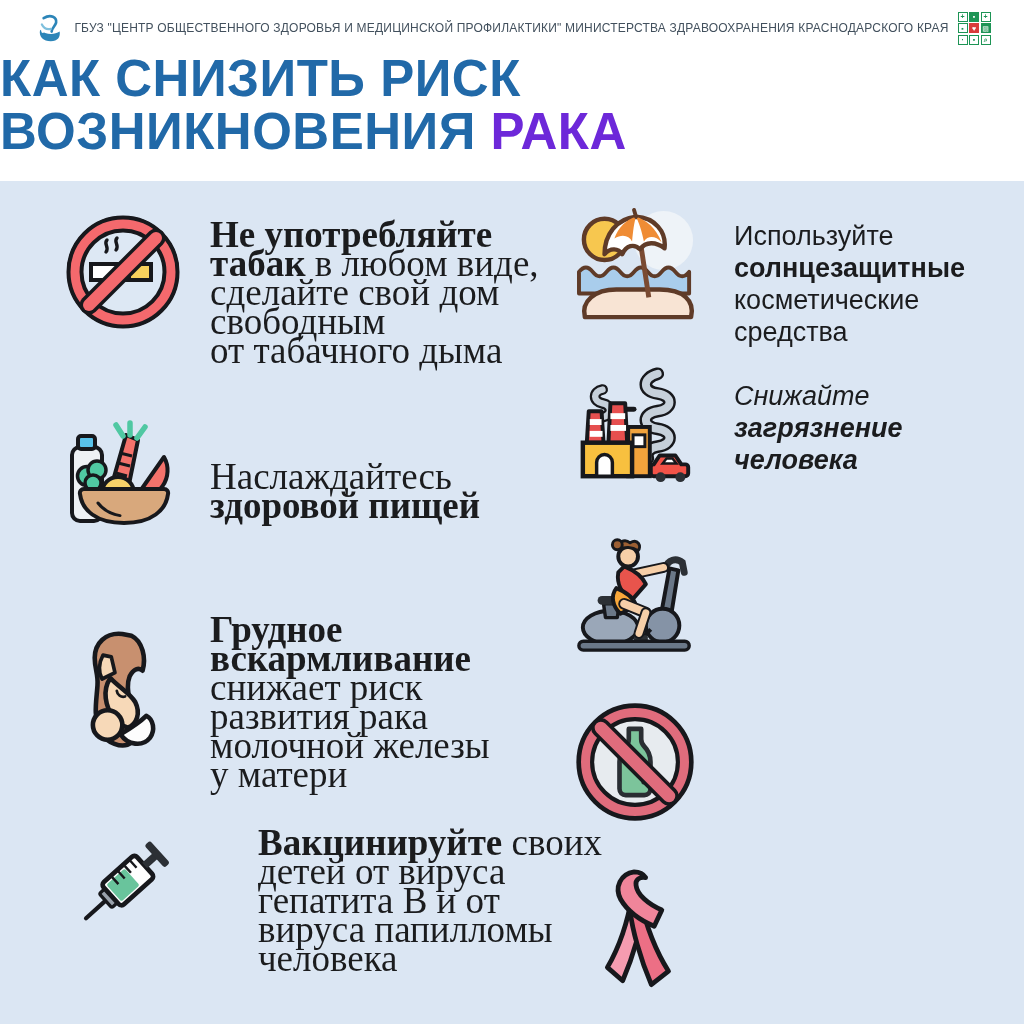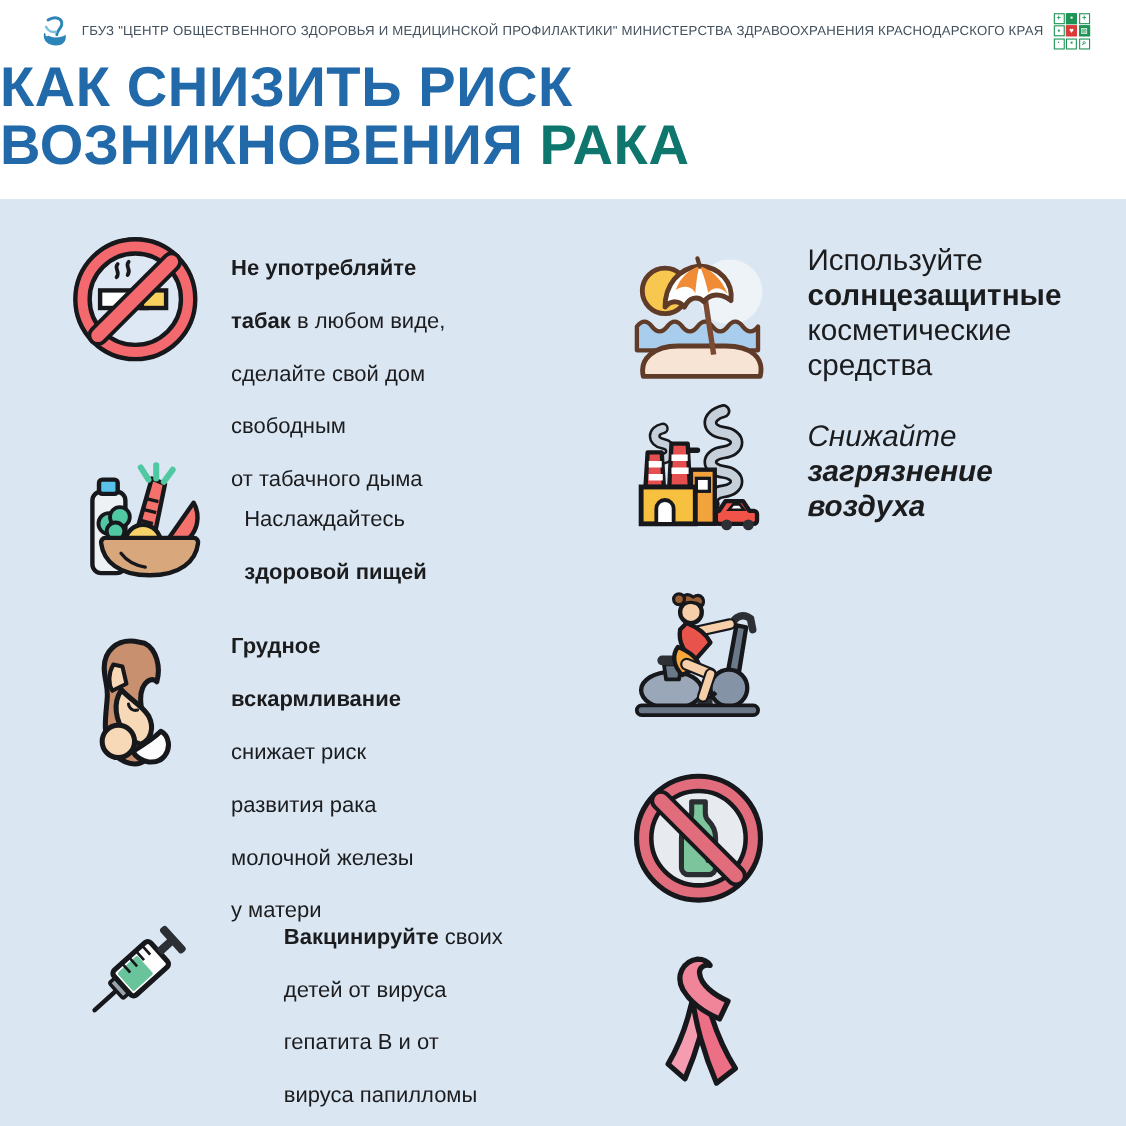--- a/index.html
+++ b/index.html
@@ -20,36 +20,36 @@
     width:10px;height:10px;box-sizing:border-box;border:1.3px solid #1d9455;
     color:#1d9455;font-size:7px;line-height:7px;display:flex;align-items:center;justify-content:center;font-weight:bold;
   }
   .grid-logo .solid{background:#1d9455;color:#ffffff;}
   .grid-logo .red{background:#d93a3a;border-color:#d93a3a;color:#ffffff;}
   .page-title{
     margin-top:7px;white-space:pre-line;
     font-size:51px;line-height:53px;font-weight:bold;letter-spacing:.5px;
     color:#2169a8;
   }
-  .page-title .accent{color:#0f766e;}
+  .page-title .accent{color:#6d28d9;}
 
   .item{position:absolute;display:flex;align-items:flex-start;}
   .icon-box{flex:none;display:flex;justify-content:center;}
   .item-text{white-space:pre-line;width:max-content;}
-  .col-left .item-text{font-size:20px;line-height:48px;}
+  .col-left .item-text{font-size:37px;line-height:29px;font-family:Liberation Serif, serif;}
   .col-right .item-text{font-size:27px;line-height:32px;}
   .item-text .b{font-weight:bold;}
 
   
   #item-tobacco{left:62px;top:206px;}   #item-tobacco .icon-box{width:122px;margin-top:6px;}   #item-tobacco .item-text{margin-left:26px;margin-top:14px;}
-  #item-food{left:72px;top:406px;}      #item-food .icon-box{width:124px;margin-top:7px;}      #item-food .item-text{margin-left:26px;margin-top:42px;}
-  #item-breastfeeding{left:78px;top:561px;} #item-breastfeeding .icon-box{width:96px;margin-top:16px;} #item-breastfeeding .item-text{margin-left:36px;margin-top:3px;}
+  #item-food{left:60px;top:406px;align-items:center;}      #item-food .icon-box{width:124px;margin-top:7px;}      #item-food .item-text{margin-left:26px;margin-top:42px;}
+  #item-breastfeeding{left:78px;top:612px;} #item-breastfeeding .icon-box{width:96px;margin-top:16px;} #item-breastfeeding .item-text{margin-left:36px;margin-top:3px;}
   #item-vaccine{left:62px;top:816px;gap:48px;}   #item-vaccine .icon-box{width:122px;margin-top:7px;}   #item-vaccine .item-text{margin-left:26px;margin-top:12px;}
 
-  #item-sunscreen{left:572px;top:202px;align-items:flex-end;} #item-sunscreen .icon-box{width:130px;margin-top:3px;} #item-sunscreen .item-text{margin-left:32px;margin-top:18px;}
+  #item-sunscreen{left:572px;top:202px;} #item-sunscreen .icon-box{width:130px;margin-top:3px;} #item-sunscreen .item-text{margin-left:32px;margin-top:18px;}
   #item-pollution{left:572px;top:358px;} #item-pollution .icon-box{width:130px;margin-top:7px;} #item-pollution .item-text{margin-left:32px;margin-top:22px;font-style:italic;}
   #item-activity{left:572px;top:524px;}  #item-activity .icon-box{width:130px;margin-top:9px;}  #item-activity .item-text{margin-left:32px;margin-top:24px;}
   #item-alcohol{left:572px;top:694px;}   #item-alcohol .icon-box{width:126px;margin-top:6px;}   #item-alcohol .item-text{margin-left:36px;margin-top:14px;}
   #item-ribbon{left:572px;top:846px;}    #item-ribbon .icon-box{width:130px;margin-top:20px;}   #item-ribbon .item-text{margin-left:32px;margin-top:4px;}
 </style>
 </head>
 <body>
 
 <div class="header">
   <div class="org-row">
@@ -197,21 +197,21 @@
       <path d="M24 112 v-14 a8 8 0 0 1 16 0 v14 Z" fill="#ffffff" stroke="#17181c" stroke-width="3.5"></path>
       <rect x="61" y="70" width="12" height="12" fill="#ffffff" stroke="#17181c" stroke-width="3"></rect>
       <path d="M82 100 l6 -9 h16 l6 9 h4 a3 3 0 0 1 3 3 v6 a3 3 0 0 1 -3 3 h-32 a3 3 0 0 1 -3 -3 v-6 a3 3 0 0 1 3 -3 Z" fill="#f25348" stroke="#17181c" stroke-width="4" stroke-linejoin="round"></path>
       <path d="M91 99 l4 -5 h6 l4 5 Z" fill="#ffffff" stroke="#17181c" stroke-width="2.5"></path>
       <circle cx="89" cy="113" r="5" fill="#2c3035"></circle>
       <circle cx="109" cy="113" r="5" fill="#2c3035"></circle>
     </svg>
   </div>
   <div class="item-text"><span>Снижайте
 </span><span class="b">загрязнение
-воздуха</span></div>
+человека</span></div>
 </div>
 
 <div class="item col-right" id="item-activity">
   <div class="icon-box">
     <svg width="128" height="122" viewBox="0 0 130 120">
       <path d="M94 34 C96 25 105 23 111 28 L113 38" stroke="#2c3035" stroke-width="7" fill="none" stroke-linecap="round"></path>
       <path d="M98 34 L107 36 L97 98 L87 94 Z" fill="#6b7888" stroke="#17181c" stroke-width="4" stroke-linejoin="round"></path>
       <ellipse cx="38" cy="94" rx="28" ry="17" fill="#9aa7b8" stroke="#17181c" stroke-width="4"></ellipse>
       <circle cx="91" cy="92" r="17" fill="#8593a6" stroke="#17181c" stroke-width="4"></circle>
       <path d="M31 70 h16 l-2 14 h-12 Z" fill="#6b7888" stroke="#17181c" stroke-width="3.5" stroke-linejoin="round"></path>

